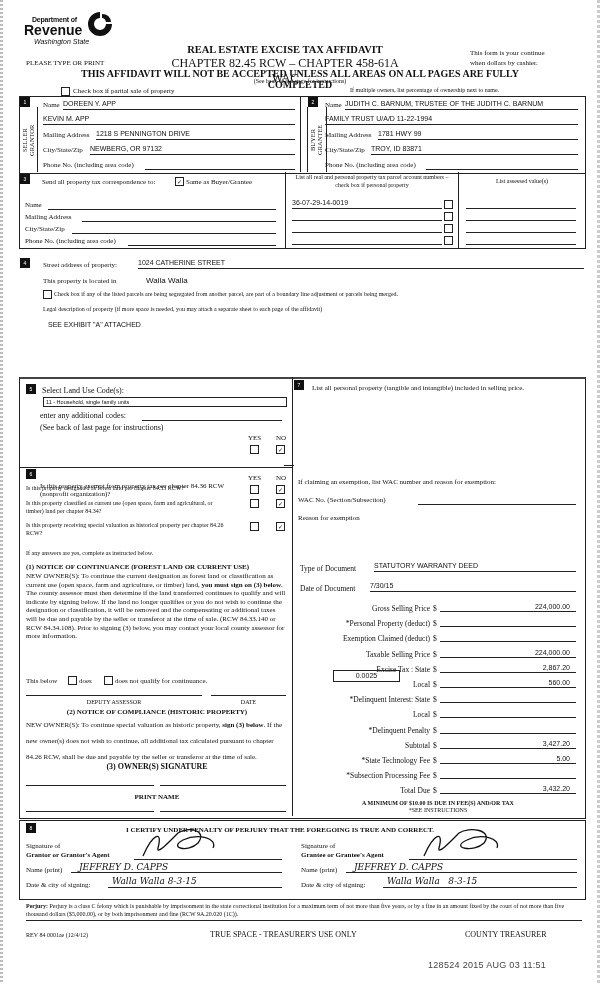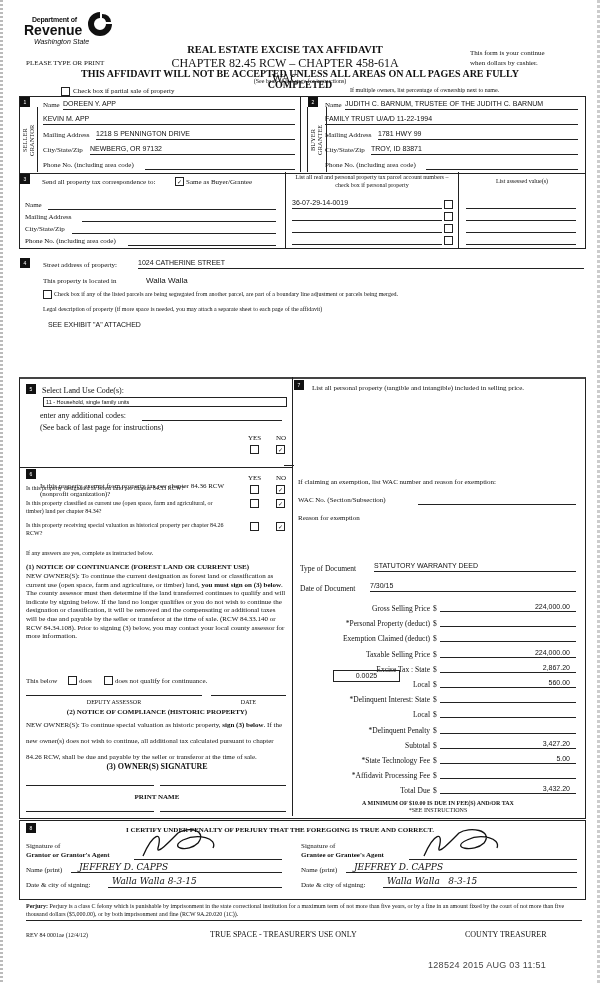--- a/index.html
+++ b/index.html
@@ -244,21 +244,21 @@
     <div class="abs ul fill t7 r" style="left: 440px; top: 709.4px; width: 136px; height: 9px; padding-right: 6px; box-sizing: border-box;"></div>
     <div class="abs t75 r" style="left: 300px; top: 725.6px; width: 130px;">*Delinquent Penalty</div>
     <div class="abs t75" style="left: 433px; top: 725.6px;">$</div>
     <div class="abs ul fill t7 r" style="left: 440px; top: 724.6px; width: 136px; height: 9px; padding-right: 6px; box-sizing: border-box;"></div>
     <div class="abs t75 r" style="left: 300px; top: 740.8px; width: 130px;">Subtotal</div>
     <div class="abs t75" style="left: 433px; top: 740.8px;">$</div>
     <div class="abs ul fill t7 r" style="left: 440px; top: 739.8px; width: 136px; height: 9px; padding-right: 6px; box-sizing: border-box;">3,427.20</div>
     <div class="abs t75 r" style="left: 300px; top: 756px; width: 130px;">*State Technology Fee</div>
     <div class="abs t75" style="left: 433px; top: 756px;">$</div>
     <div class="abs ul fill t7 r" style="left: 440px; top: 755px; width: 136px; height: 9px; padding-right: 6px; box-sizing: border-box;">5.00</div>
-    <div class="abs t75 r" style="left: 300px; top: 771.2px; width: 130px;">*Affidavit Processing Fee</div>
+    <div class="abs t75 r" style="left: 300px; top: 771.2px; width: 130px;">*Subsection Processing Fee</div>
     <div class="abs t75" style="left: 433px; top: 771.2px;">$</div>
     <div class="abs ul fill t7 r" style="left: 440px; top: 770.2px; width: 136px; height: 9px; padding-right: 6px; box-sizing: border-box;"></div>
     <div class="abs t75 r" style="left: 300px; top: 786.4px; width: 130px;">Total Due</div>
     <div class="abs t75" style="left: 433px; top: 786.4px;">$</div>
     <div class="abs ul fill t7 r" style="left: 440px; top: 785.4px; width: 136px; height: 9px; padding-right: 6px; box-sizing: border-box;">3,432.20</div>
   </div>
 <div class="abs box c fill t7" style="left:333px;top:670px;width:65px;height:10px;line-height:10px;">0.0025</div>
 
 <div class="abs b c t6" style="left:296px;top:800px;width:284px;">A MINIMUM OF $10.00 IS DUE IN FEE(S) AND/OR TAX</div>
 <div class="abs c t6" style="left:296px;top:807px;width:284px;">*SEE INSTRUCTIONS</div>

